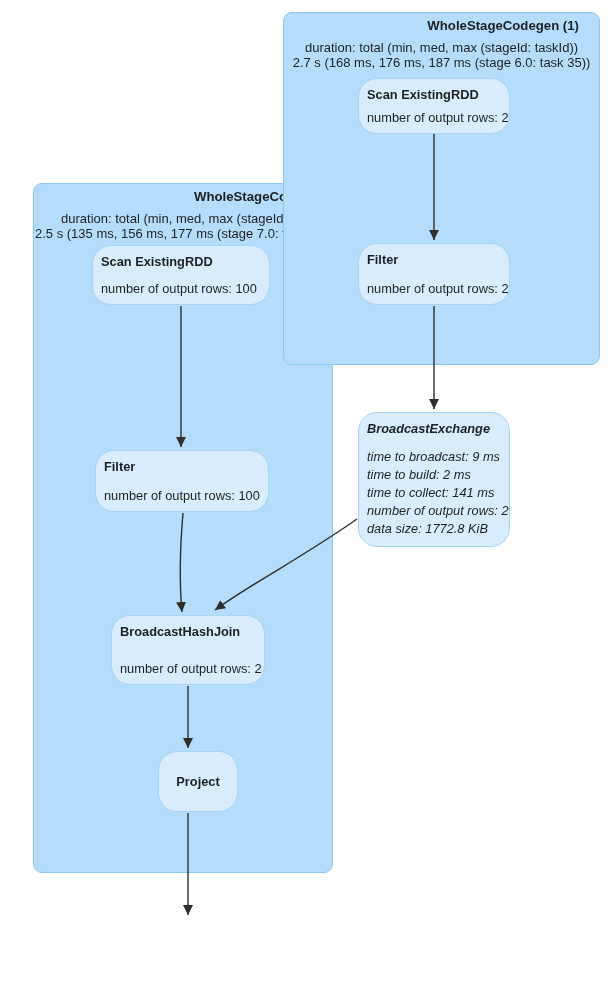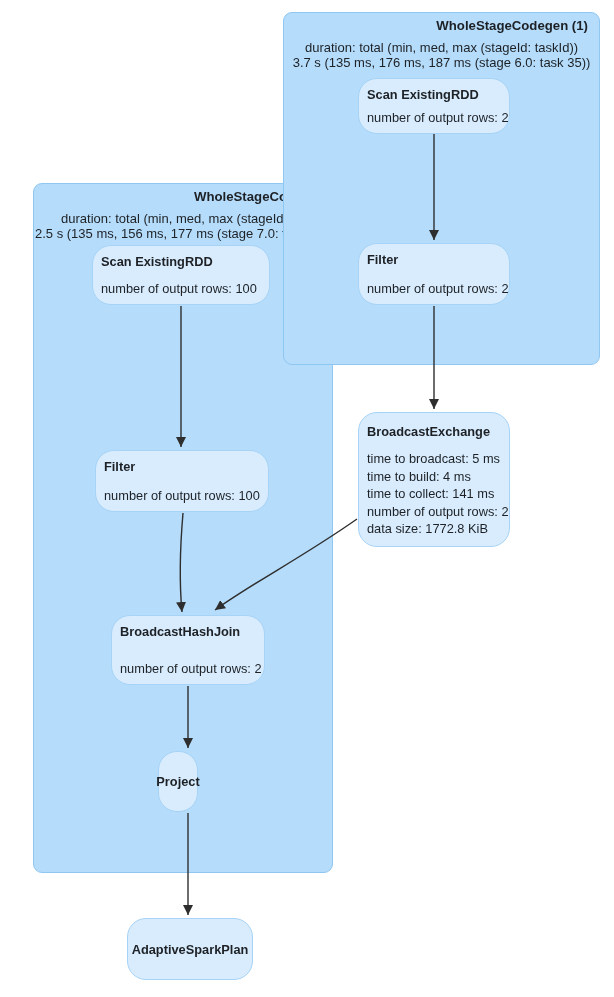--- a/index.html
+++ b/index.html
@@ -24,40 +24,40 @@
   }
   .edges{position:absolute;left:0;top:0;z-index:3;pointer-events:none;}
   .node{
     position:absolute;box-sizing:border-box;z-index:4;
     background:#d8ecfe;border:1px solid #a6d3f6;border-radius:19px;
     display:flex;flex-direction:column;justify-content:space-between;
     padding:8px 8px;font-size:12.8px;white-space:nowrap;
   }
   .node-title{font-weight:700;}
   .node-metric{font-weight:400;}
-  .node.multi{justify-content:flex-end;}
+  .node.multi{justify-content:space-between;font-style:italic;}
   .node.multi .node-title{margin-bottom:11px;}
   .node.multi .node-metric{line-height:17.6px;}
   .node.centered{justify-content:center;align-items:center;padding:4px;}
 </style>
 </head>
 <body>
 
 <div class="canvas">
 
   <div class="cluster cluster-z1" style="left:33px;top:183px;width:300px;height:690px;">
     <div class="cluster-header" style="left:160px;top:5px;">WholeStageCodegen (2)</div>
     <div class="duration" style="left:27px;top:27px;">duration: total (min, med, max (stageId: taskId))</div>
     <div class="duration" style="left:1px;top:42px;">2.5 s (135 ms, 156 ms, 177 ms (stage 7.0: task 45))</div>
   </div>
 
   <div class="cluster cluster-z2" style="left:283px;top:12px;width:317px;height:353px;">
-    <div class="cluster-header" style="right:11px;top:5px;">WholeStageCodegen (1)</div>
+    <div class="cluster-header" style="right:20px;top:5px;">WholeStageCodegen (1)</div>
     <div class="duration" style="left:0;right:0;top:27px;text-align:center;">duration: total (min, med, max (stageId: taskId))</div>
-    <div class="duration" style="left:0;right:0;top:42px;text-align:center;">3.7 s (135 ms, 176 ms, 187 ms (stage 6.0: task 35))</div>
+    <div class="duration" style="left:0;right:0;top:42px;text-align:center;">2.7 s (168 ms, 176 ms, 187 ms (stage 6.0: task 35))</div>
   </div>
 
   <svg class="edges" width="614" height="997" viewBox="0 0 614 997">
     <defs>
       <marker id="ah" markerUnits="userSpaceOnUse" markerWidth="11" markerHeight="10" refX="10" refY="5" orient="auto">
         <path d="M0,0 L10,5 L0,10 Z" fill="#2e2e2e"></path>
       </marker>
     </defs>
     <g stroke="#2e2e2e" stroke-width="1.4" fill="none">
       <path d="M434,134 L434,240" marker-end="url(#ah)"></path>
@@ -85,33 +85,30 @@
     <div class="node-metric">number of output rows: 100</div>
   </div>
 
   <div class="node" style="left:95px;top:450px;width:174px;height:62px;">
     <div class="node-title">Filter</div>
     <div class="node-metric">number of output rows: 100</div>
   </div>
 
   <div class="node multi" style="left:358px;top:412px;width:152px;height:135px;">
     <div class="node-title">BroadcastExchange</div>
-    <div class="node-metric">time to broadcast: 5 ms</div>
-    <div class="node-metric">time to build: 4 ms</div>
+    <div class="node-metric">time to broadcast: 9 ms</div>
+    <div class="node-metric">time to build: 2 ms</div>
     <div class="node-metric">time to collect: 141 ms</div>
     <div class="node-metric">number of output rows: 2</div>
     <div class="node-metric">data size: 1772.8 KiB</div>
   </div>
 
   <div class="node" style="left:111px;top:615px;width:154px;height:70px;">
     <div class="node-title">BroadcastHashJoin</div>
     <div class="node-metric">number of output rows: 2</div>
   </div>
 
-  <div class="node centered" style="left:158px;top:751px;width:40px;height:61px;text-align:center;">
+  <div class="node centered" style="left:158px;top:751px;width:80px;height:61px;text-align:center;">
     <div class="node-title">Project</div>
   </div>
 
-  <div class="node centered" style="left:127px;top:918px;width:126px;height:62px;">
-    <div class="node-title">AdaptiveSparkPlan</div>
-  </div>
 
 </div>
 
 </body></html>

